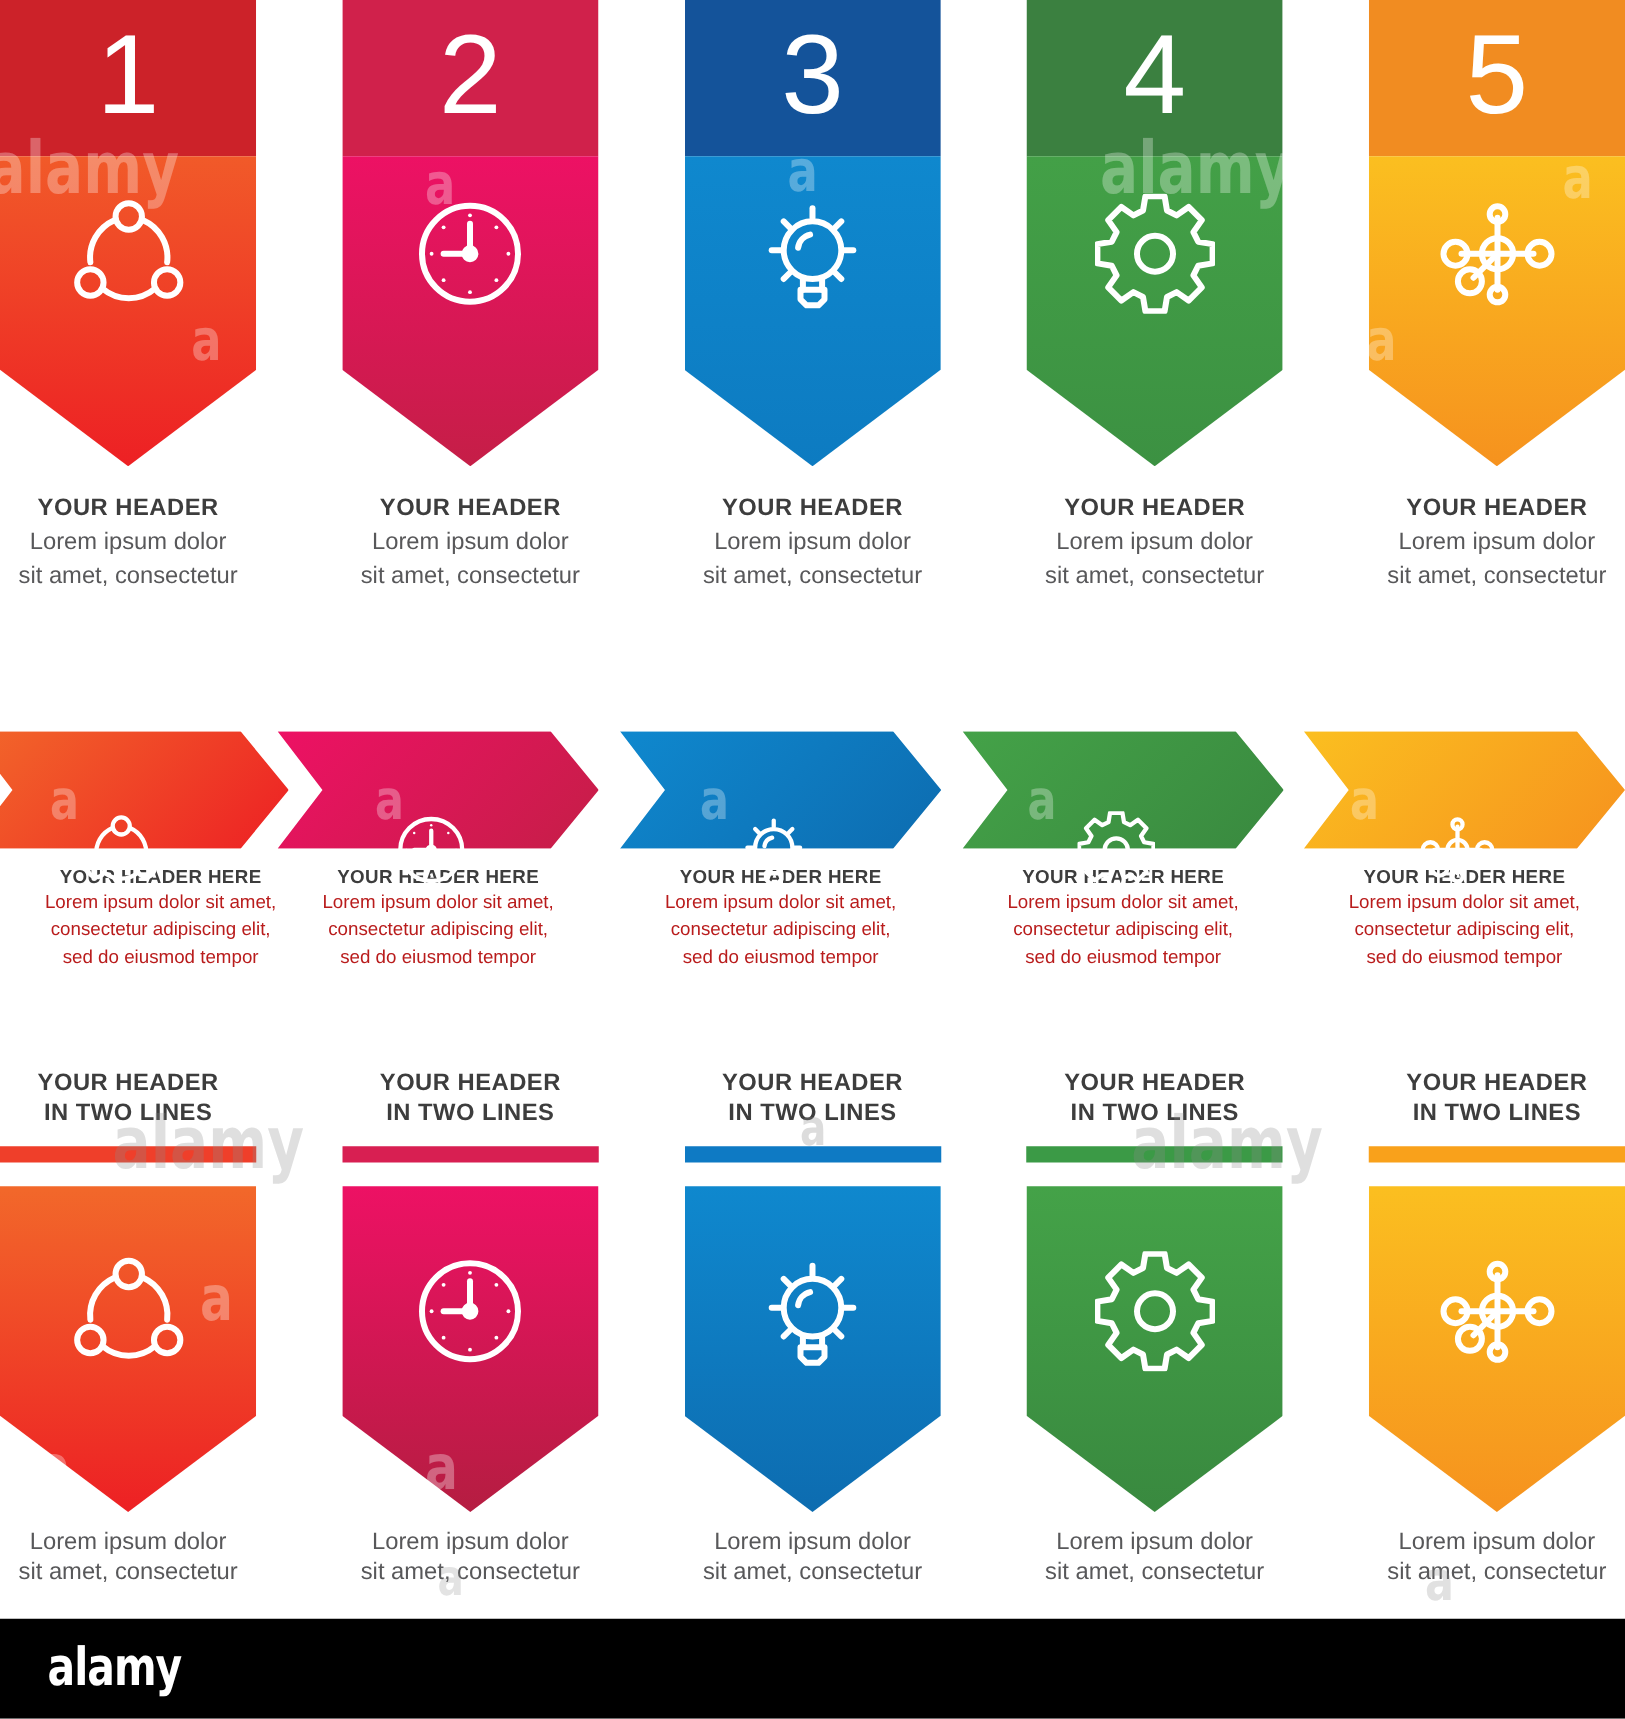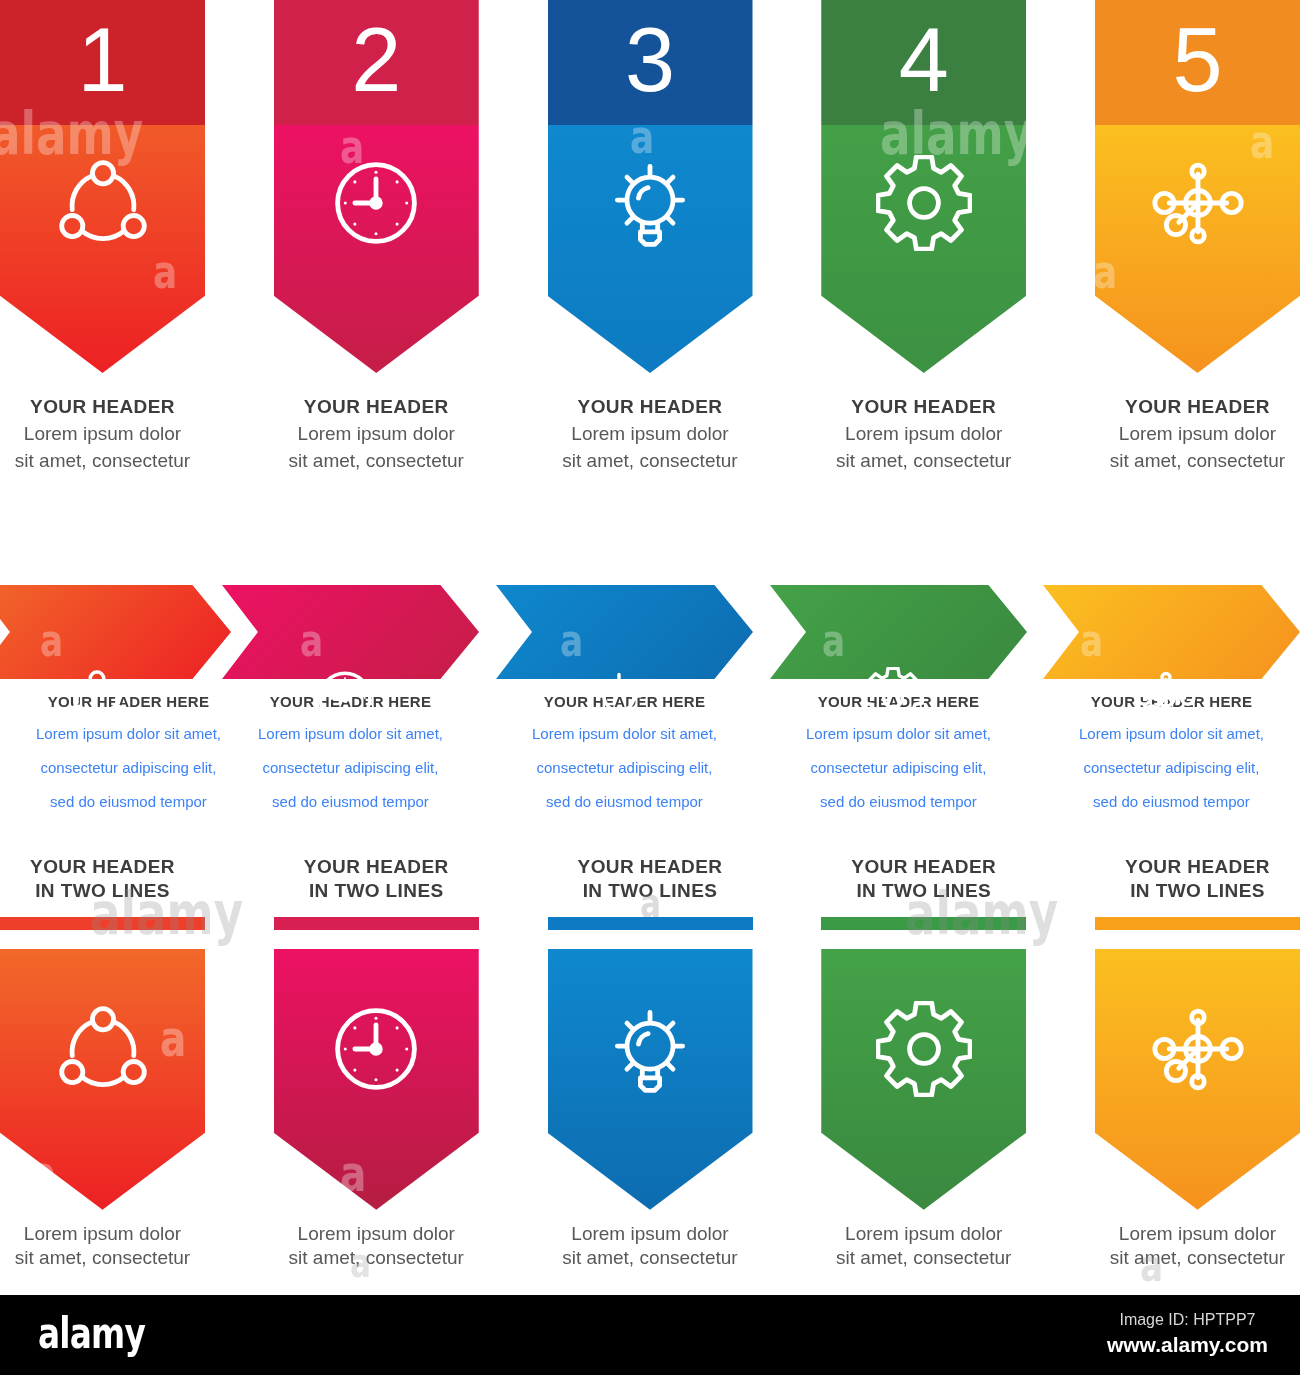--- a/index.html
+++ b/index.html
@@ -126,23 +126,23 @@
     text-align: center;
   }
   .arrow-caption-title {
     font-size: 15px;
     font-weight: bold;
     color: #3d3d3d;
     letter-spacing: 0.3px;
   }
   .arrow-caption-body {
     font-size: 15px;
-    color: #3b82f6;
+    color: #b91c1c;
     line-height: 1.32;
-    margin-top: 14px;
+    margin-top: 2px;
     white-space: nowrap;
   }
 
   
   #section-three { top: 855px; height: 440px; }
   .lower-col { width: 205px; }
   .lower-title {
     text-align: center;
     font-size: 19px;
     font-weight: bold;
@@ -643,19 +643,15 @@
   <div class="wm" style="left:30px; top:1145px; font-size:50px; color:rgba(255,255,255,0.32);">a</div>
   <div class="wm" style="left:340px; top:1145px; font-size:50px; color:rgba(255,255,255,0.32);">a</div>
   <div class="wm" style="left:640px; top:880px; font-size:40px; color:rgba(140,140,140,0.30);">a</div>
   <div class="wm" style="left:905px; top:880px; font-size:58px; color:rgba(140,140,140,0.28);">alamy</div>
   <div class="wm" style="left:90px; top:880px; font-size:58px; color:rgba(140,140,140,0.28);">alamy</div>
   <div class="wm" style="left:1140px; top:1240px; font-size:44px; color:rgba(140,140,140,0.26);">a</div>
   <div class="wm" style="left:350px; top:1240px; font-size:40px; color:rgba(140,140,140,0.24);">a</div>
 
   <div class="footer">
     <div class="footer-logo">alamy</div>
-    <div class="footer-right">
-      <div class="footer-id">Image ID: HPTPP7</div>
-      <div class="footer-url">www.alamy.com</div>
-    </div>
   </div>
 
 </div>
 
 </body></html>

